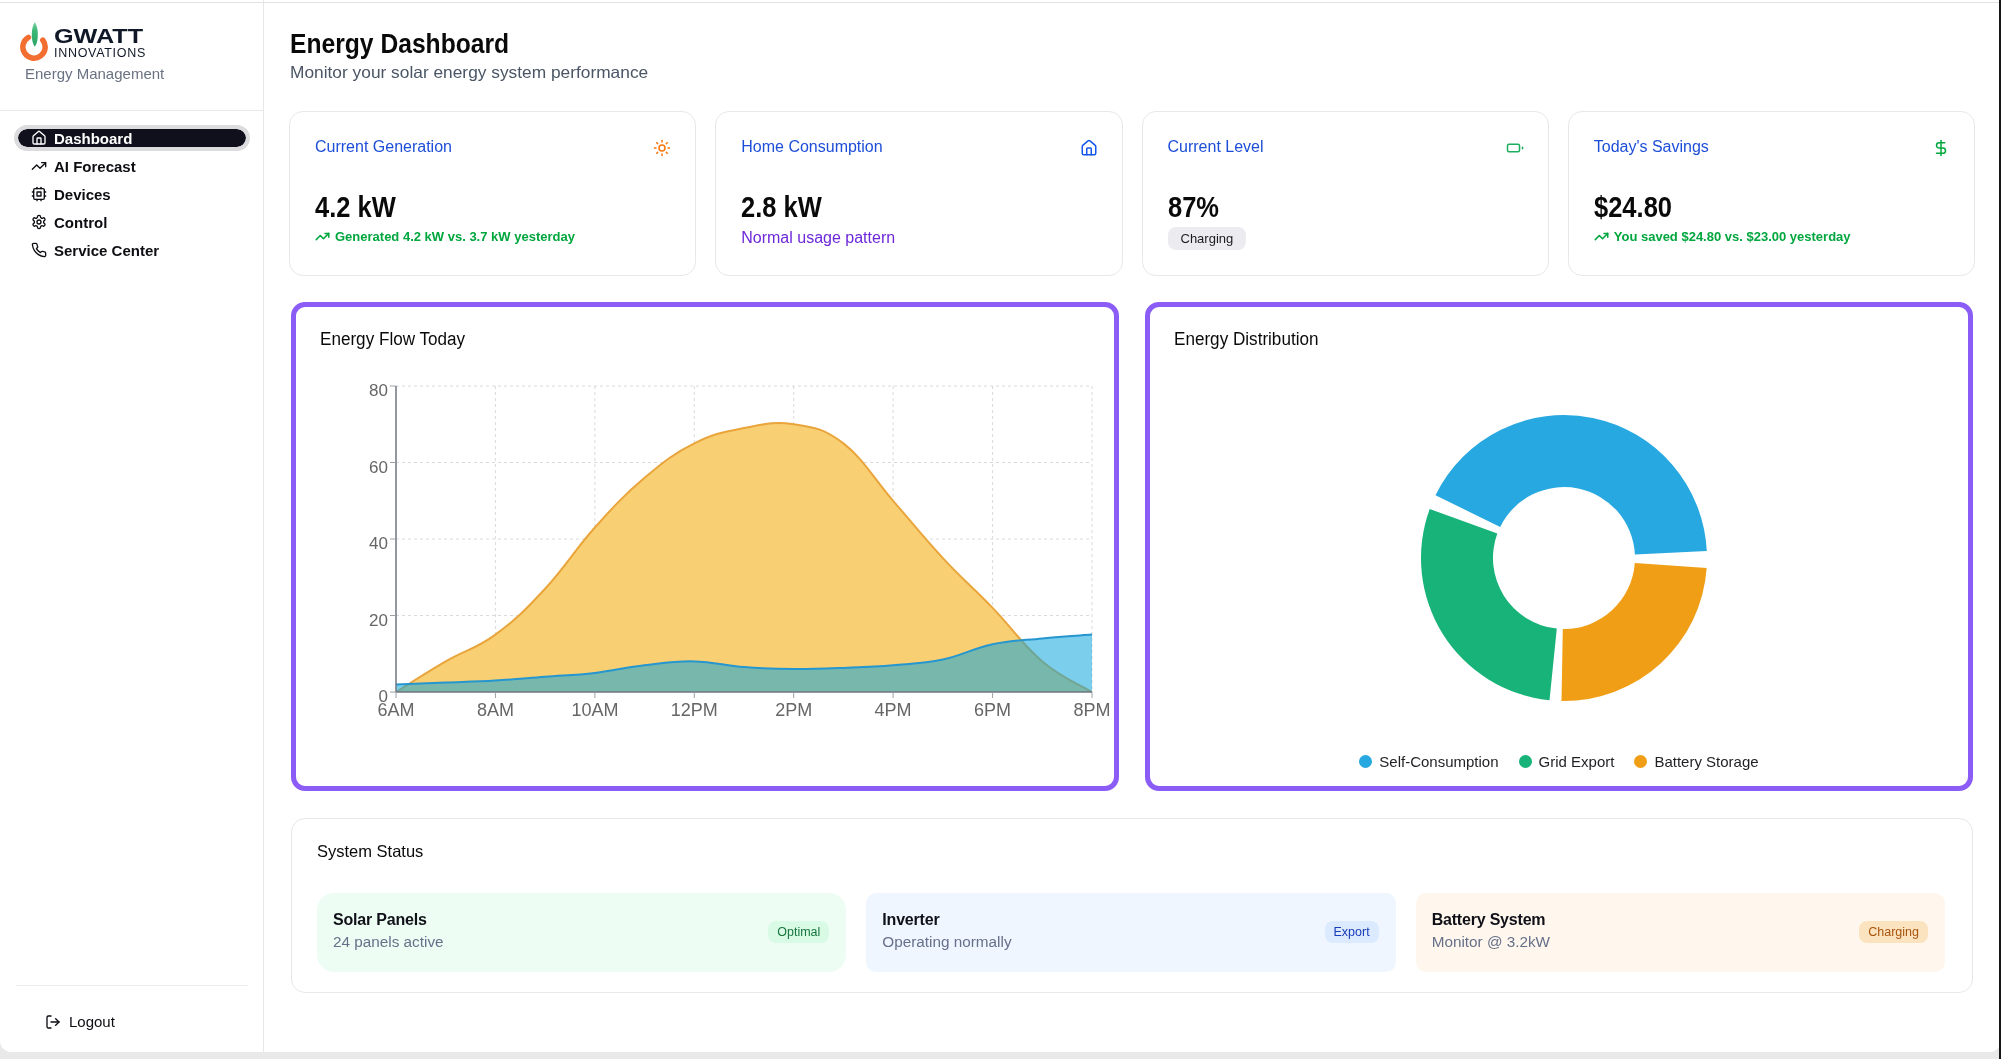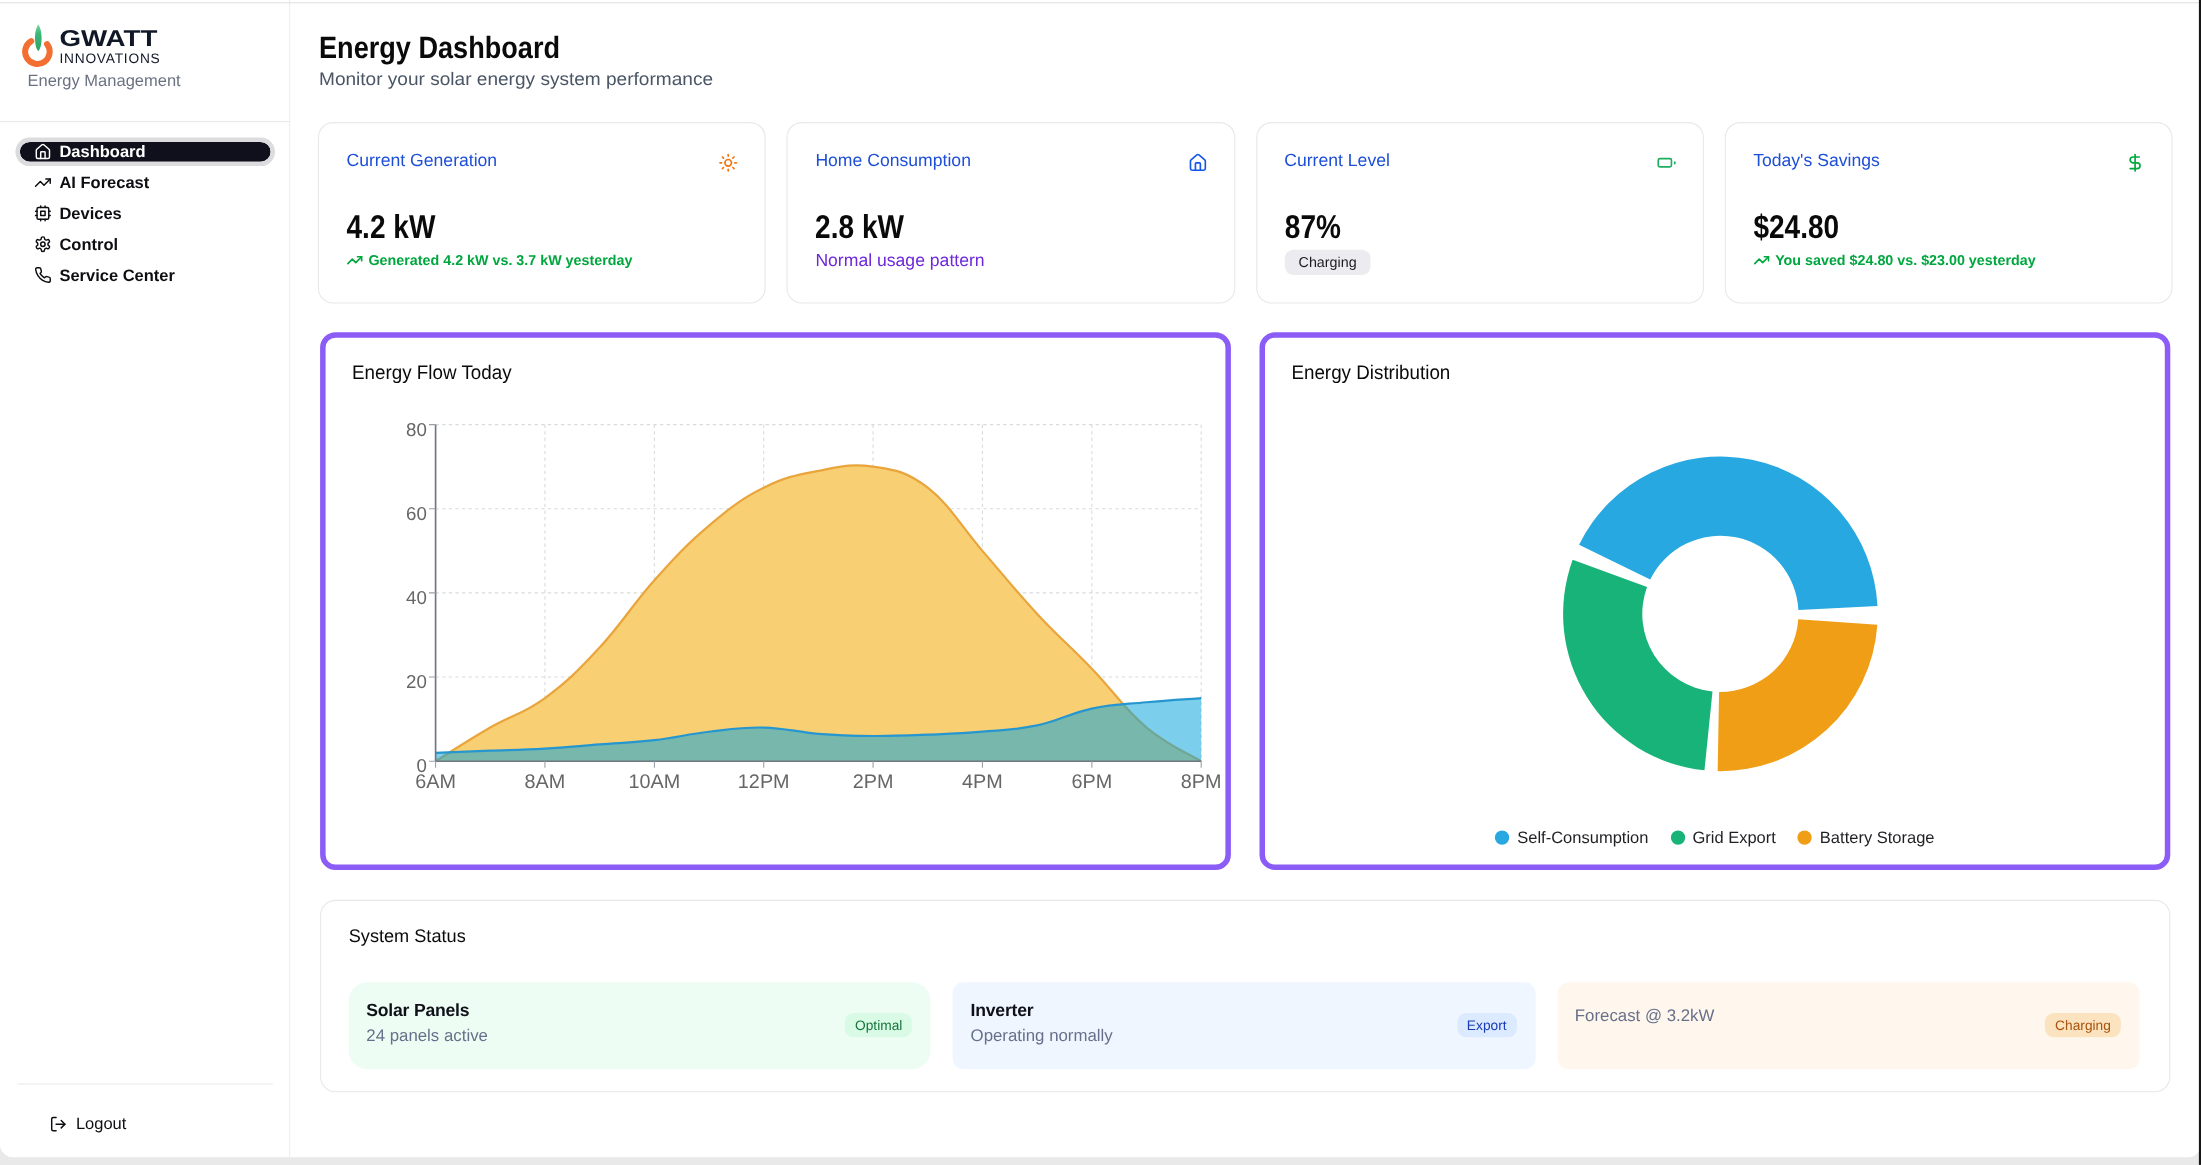--- a/index.html
+++ b/index.html
@@ -288,20 +288,21 @@
           <div class="tt">Solar Panels</div>
           <div class="ts">24 panels active</div>
           <div class="tb">Optimal</div>
         </div>
         <div class="tile blue">
           <div class="tt">Inverter</div>
           <div class="ts">Operating normally</div>
           <div class="tb">Export</div>
         </div>
         <div class="tile orange">
-          <div class="ts">Forecast @ 3.2kW</div>
+          <div class="tt">Battery System</div>
+          <div class="ts">Monitor @ 3.2kW</div>
           <div class="tb">Charging</div>
         </div>
       </div>
     </div>
   </main>
 </div>
 <div class="rightline"></div>
 
 </body></html>

